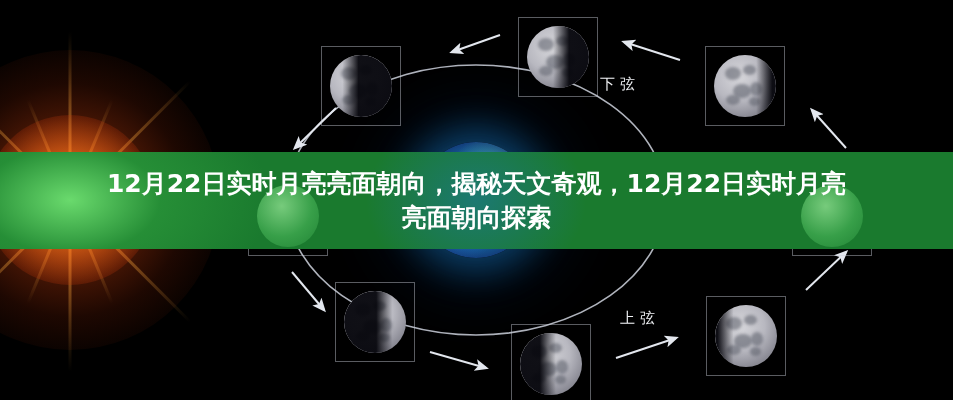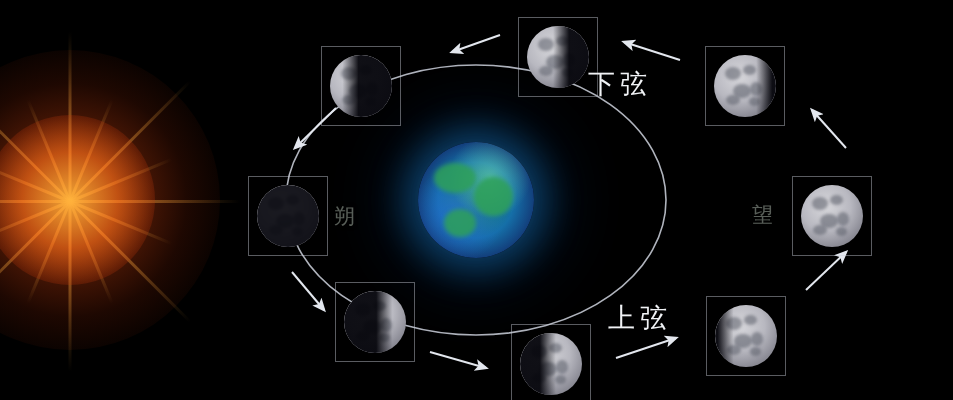--- a/index.html
+++ b/index.html
@@ -108,21 +108,21 @@
     position: absolute;
     inset: -9px -9px -9px -9px;
     border: 1px solid rgba(200,205,215,0.45);
   }
 
   
   .phase-label {
     position: absolute;
     transform: translate(-50%, -50%);
     color: #f0f2f5;
-    font-size: 27px;
+    font-size: 15px;
     letter-spacing: 5px;
     font-family: "DejaVu Sans", sans-serif;
     white-space: nowrap;
     text-shadow: 0 0 4px rgba(0,0,0,0.8);
   }
   .phase-label.dim {
     color: rgba(210,225,210,0.42);
     font-size: 21px;
   }
 
@@ -322,14 +322,25 @@
       </div>
     </div>
 
   <div id="label-layer">
       <div class="phase-label" style="left: 620px; top: 84px;">下弦</div>
       <div class="phase-label" style="left: 640px; top: 318px;">上弦</div>
       <div class="phase-label dim" style="left: 347px; top: 216px;">朔</div>
       <div class="phase-label dim" style="left: 765px; top: 215px;">望</div>
     </div>
 
+  <div class="banner">
+    <div class="banner-tint"></div>
+    <div id="banner-moon-layer">
+        <div class="banner-moon" style="width: 62px; height: 62px; left: 832px; top: 64px;"></div>
+        <div class="banner-moon" style="width: 62px; height: 62px; left: 288px; top: 64px;"></div>
+      </div>
+    <div class="banner-text">
+      <div class="l1">12月22日实时月亮亮面朝向，揭秘天文奇观，12月22日实时月亮</div>
+      <div class="l2">亮面朝向探索</div>
+    </div>
+  </div>
 
 </div>
 
 </body></html>

